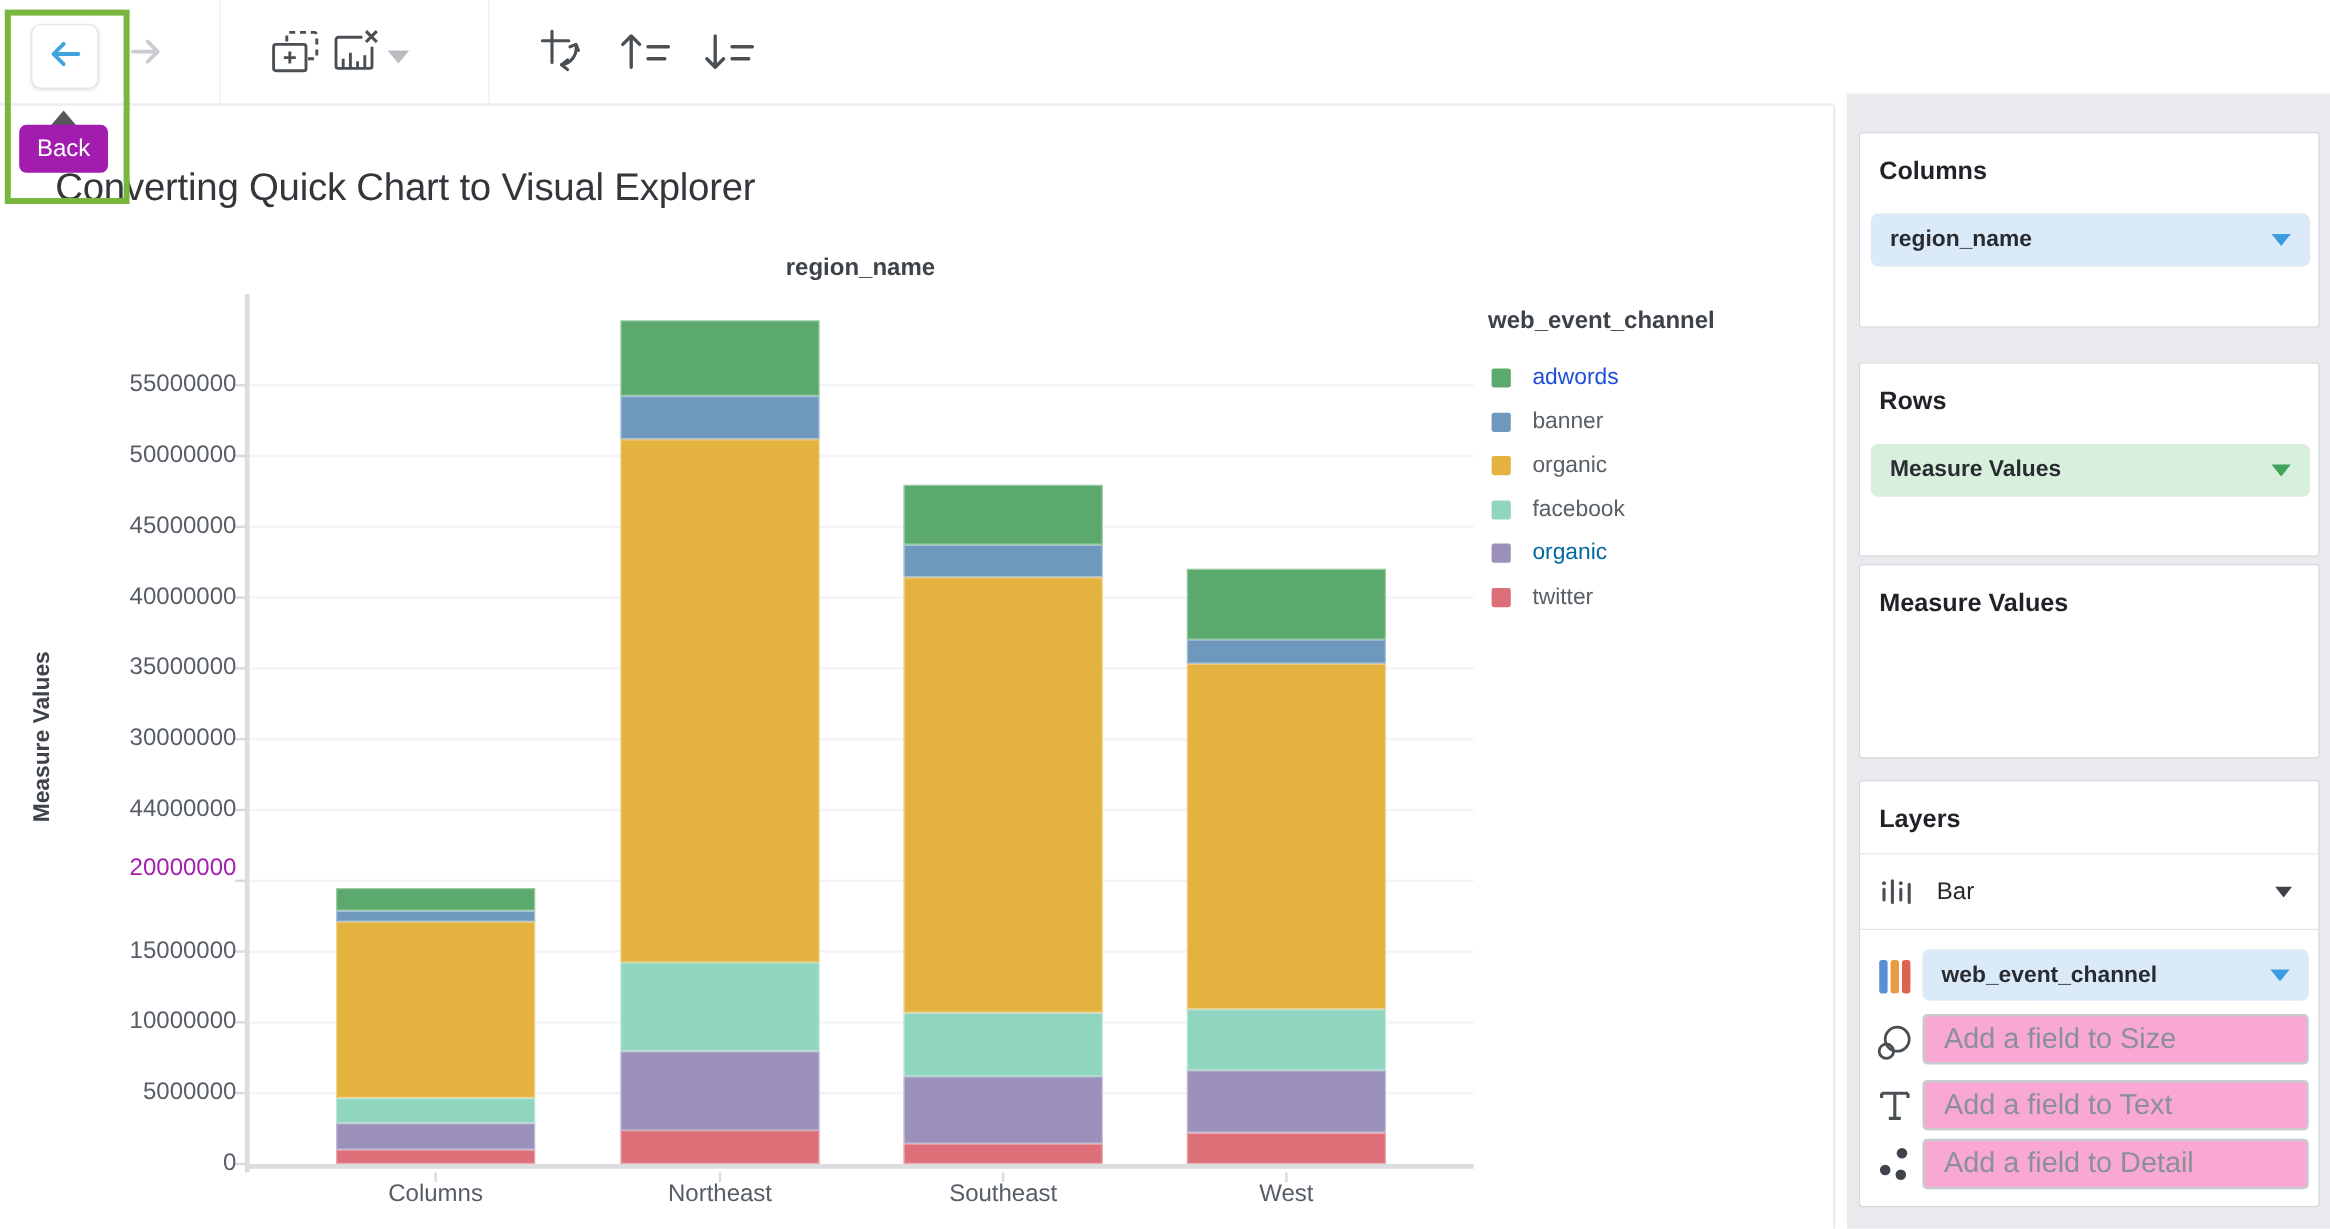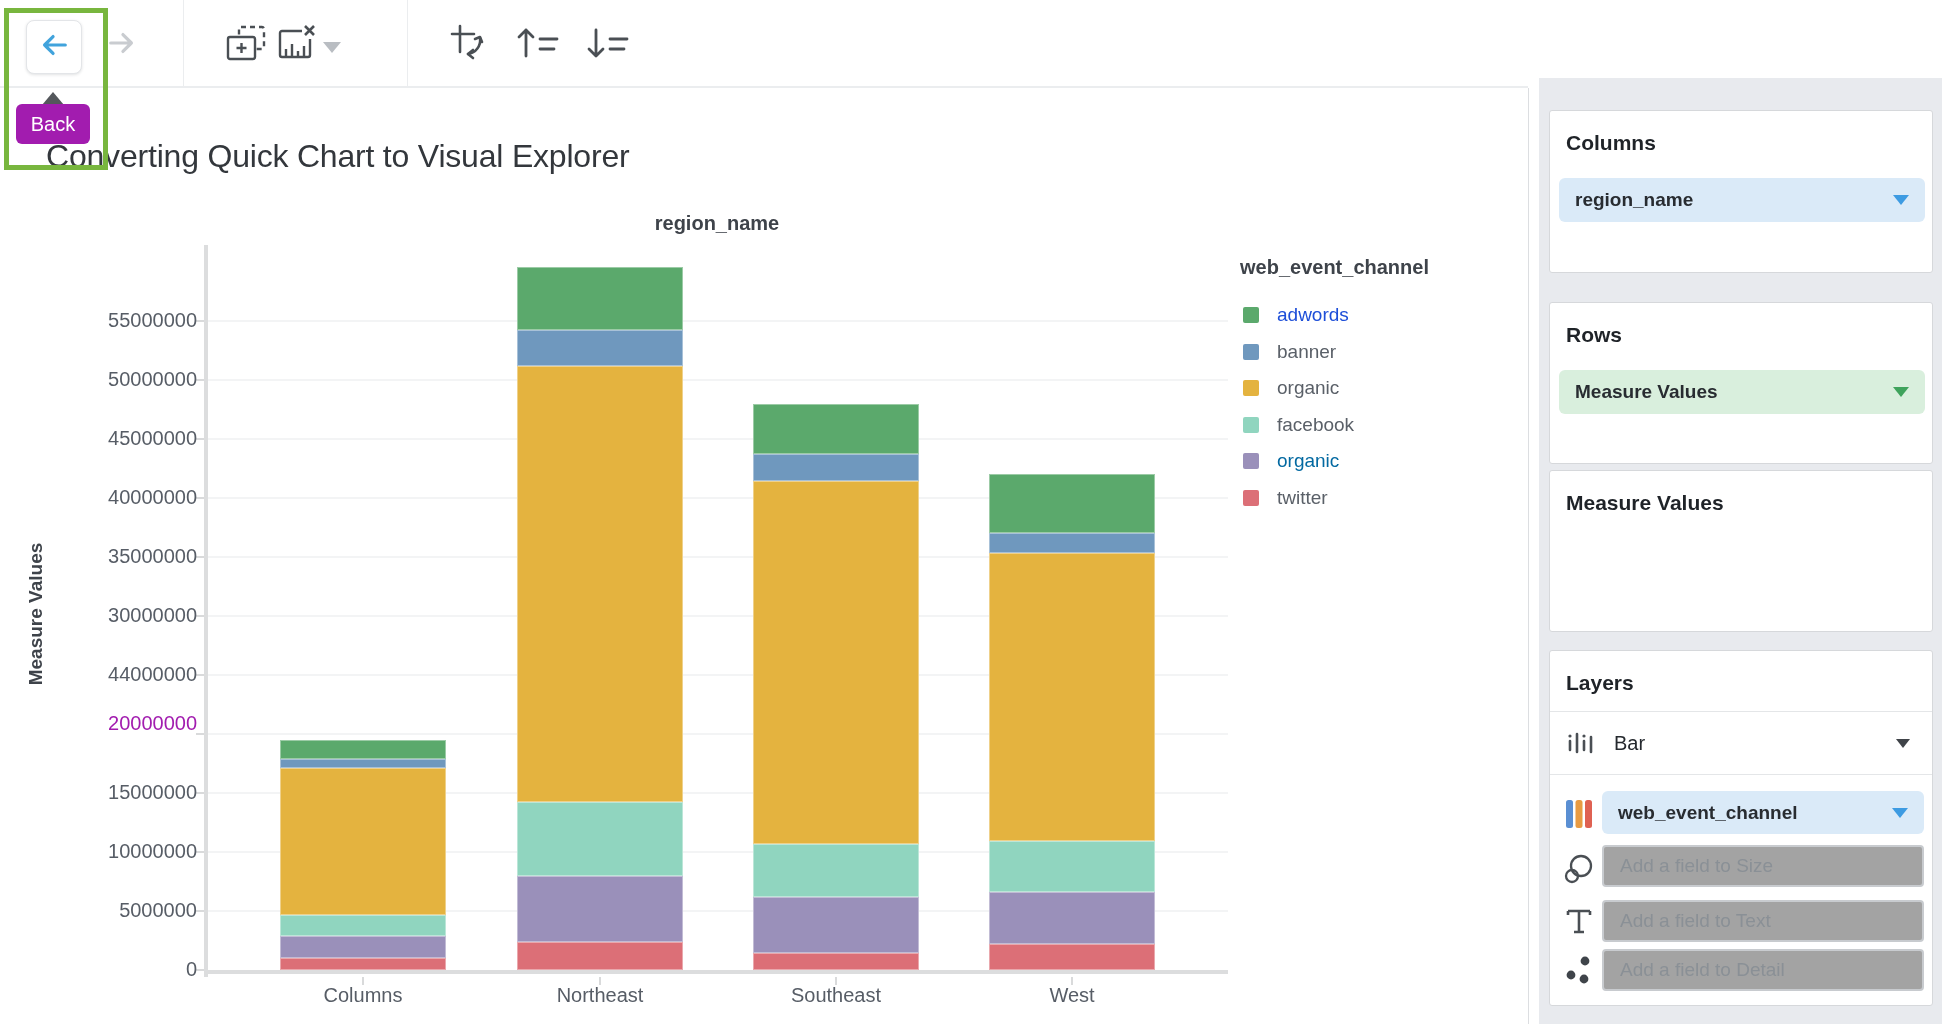--- a/index.html
+++ b/index.html
@@ -38,21 +38,21 @@
   .pill { position:absolute; left:9px; width:366px; height:44px; border-radius:6px; display:flex;
           align-items:center; padding:0 16px; cursor:pointer; }
   .pill-blue { background:#daeaf8; }
   .pill-green { background:#d9efdd; }
   .pill-label { font-size:19px; font-weight:bold; color:#282c31; }
   .caret { width:0; height:0; border-left:8px solid transparent; border-right:8px solid transparent;
            border-top:10px solid #3d9be2; margin-left:auto; }
   .caret-green { border-top-color:#3fa35c; }
   .caret-dark { border-top-color:#3f4348; border-left-width:7px; border-right-width:7px; border-top-width:9px; }
   .fieldinput { position:absolute; left:52px; width:322px; height:42px; border:2px solid #c8cbcf; border-radius:4px;
-                background:#a3a3a3; font-size:19px; padding:0 16px; color:#2b2f34; outline:none;
+                background:#f9a8d4; font-size:24px; padding:0 16px; color:#2b2f34; outline:none;
                 font-family:"Liberation Sans","DejaVu Sans",sans-serif; }
   .fieldinput::placeholder { color:#8a9096; opacity:1; }
   .layer-divider { position:absolute; left:0; width:100%; height:1px; background:#e4e6e8; }
   .row-icon { position:absolute; left:12px; width:34px; display:flex; justify-content:center; }
 </style>
 </head>
 <body>
 
 <div class="abs toolbar"></div>
 

